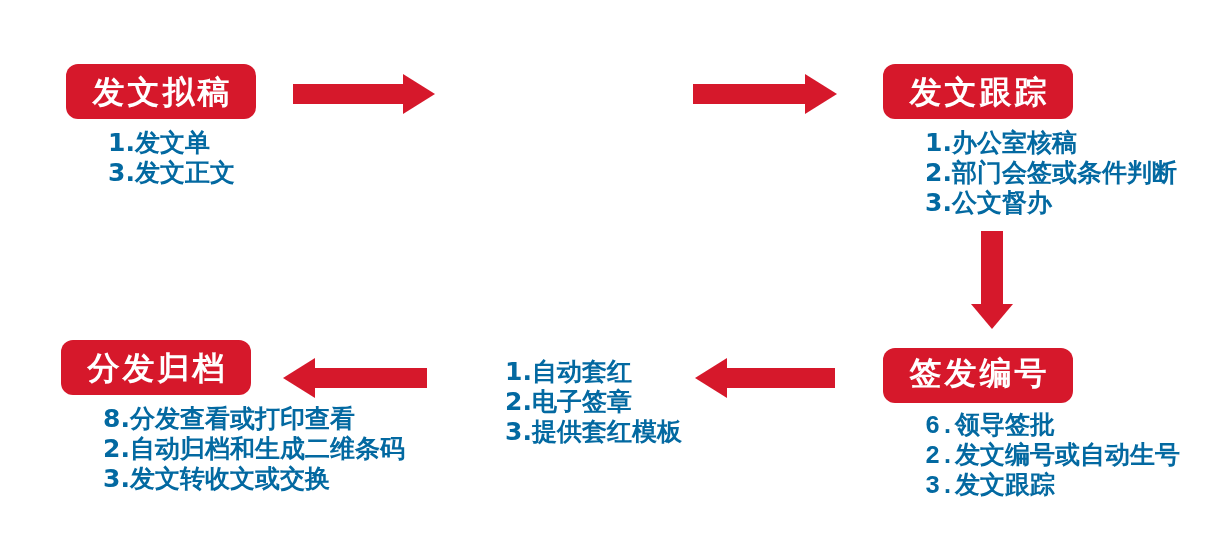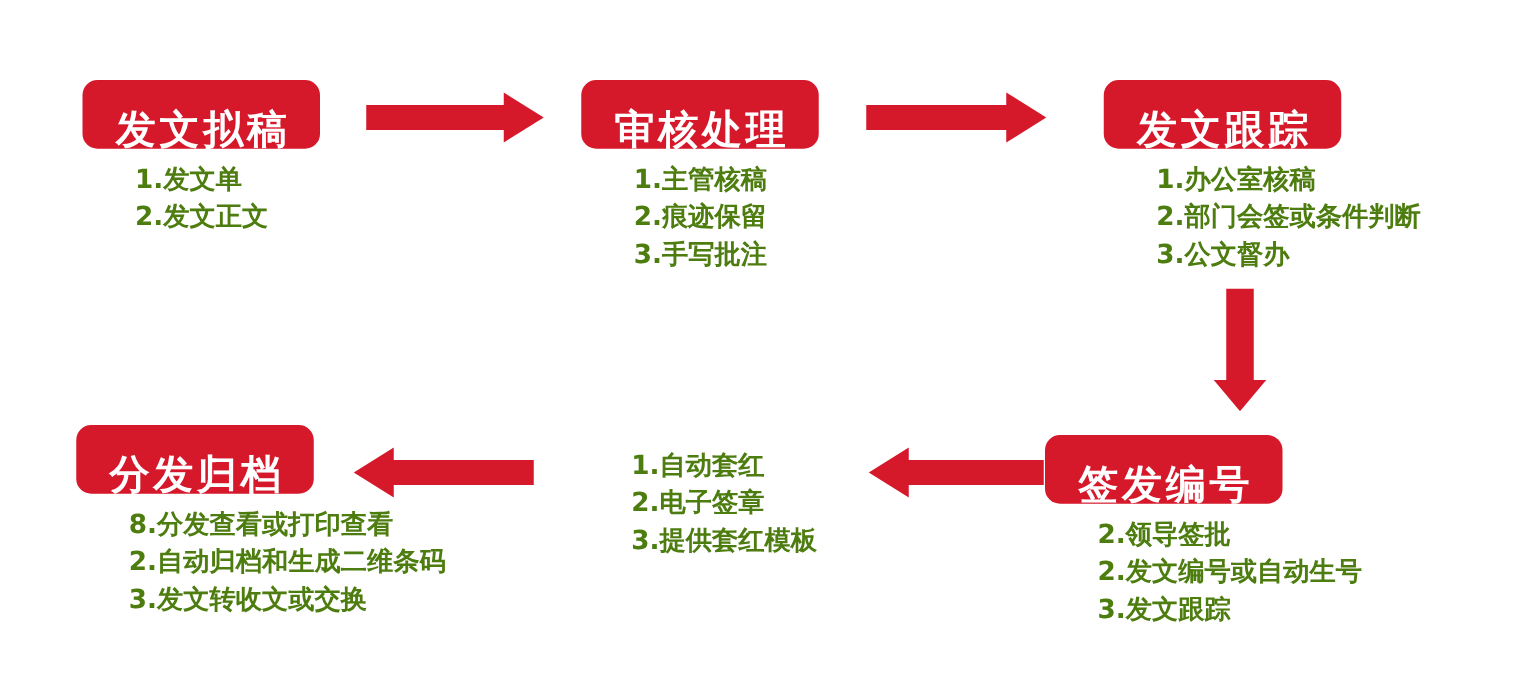--- a/index.html
+++ b/index.html
@@ -16,49 +16,49 @@
 
   
   .stage { position: absolute; }
 
   .stage-box {
     width: 190px;
     height: 55px;
     background: #d6182b;
     border-radius: 12px;
     display: flex;
-    align-items: flex-end;
+    align-items: center;
     justify-content: center;
   }
   .stage-box .stage-title {
     color: #ffffff;
     font-size: 32px;
     font-weight: bold;
     letter-spacing: 3px;
     white-space: nowrap;
     line-height: 1;
     padding-left: 3px; 
   }
 
   .stage-items {
     list-style: none;
     margin-top: 9px;
     padding-left: 42px;
-    color: #4d7c0f;
-    font-size: 21px;
+    color: #0369a1;
+    font-size: 25px;
     font-weight: bold;
     line-height: 30px;
     white-space: nowrap;
   }
 
   
   .pos-top-left     { left: 66px;  top: 64px;  }
   .pos-top-mid      { left: 465px; top: 64px;  }
   .pos-top-right    { left: 883px; top: 64px;  }
-  .pos-bottom-right { left: 836px; top: 348px; }
+  .pos-bottom-right { left: 883px; top: 348px; font-family: Liberation Mono, monospace; }
   .pos-bottom-mid   { left: 463px; top: 348px; }
   .pos-bottom-left  { left: 61px;  top: 340px; }
 
   
   .arrow { position: absolute; }
   .arrow .shaft { position: absolute; background: #d6182b; }
   .arrow .head  { position: absolute; width: 0; height: 0; }
 
   .arrow-h { height: 40px; }
   .arrow-h .shaft { top: 10px; height: 20px; }
@@ -98,52 +98,42 @@
 <body>
 
 <div class="canvas">
 
   <div class="stage pos-top-left">
     <div class="stage-box">
       <span class="stage-title">发文拟稿</span>
     </div>
     <ul class="stage-items">
       <li>1.发文单</li>
-      <li>2.发文正文</li>
+      <li>3.发文正文</li>
     </ul>
   </div>
 
-  <div class="stage pos-top-mid">
-    <div class="stage-box">
-      <span class="stage-title">审核处理</span>
-    </div>
-    <ul class="stage-items">
-      <li>1.主管核稿</li>
-      <li>2.痕迹保留</li>
-      <li>3.手写批注</li>
-    </ul>
-  </div>
 
   <div class="stage pos-top-right">
     <div class="stage-box">
       <span class="stage-title">发文跟踪</span>
     </div>
     <ul class="stage-items">
       <li>1.办公室核稿</li>
       <li>2.部门会签或条件判断</li>
       <li>3.公文督办</li>
     </ul>
   </div>
 
   <div class="stage pos-bottom-right">
     <div class="stage-box">
       <span class="stage-title">签发编号</span>
     </div>
     <ul class="stage-items">
-      <li>2.领导签批</li>
+      <li>6.领导签批</li>
       <li>2.发文编号或自动生号</li>
       <li>3.发文跟踪</li>
     </ul>
   </div>
 
   <div class="stage pos-bottom-mid">
     <ul class="stage-items">
       <li>1.自动套红</li>
       <li>2.电子签章</li>
       <li>3.提供套红模板</li>

